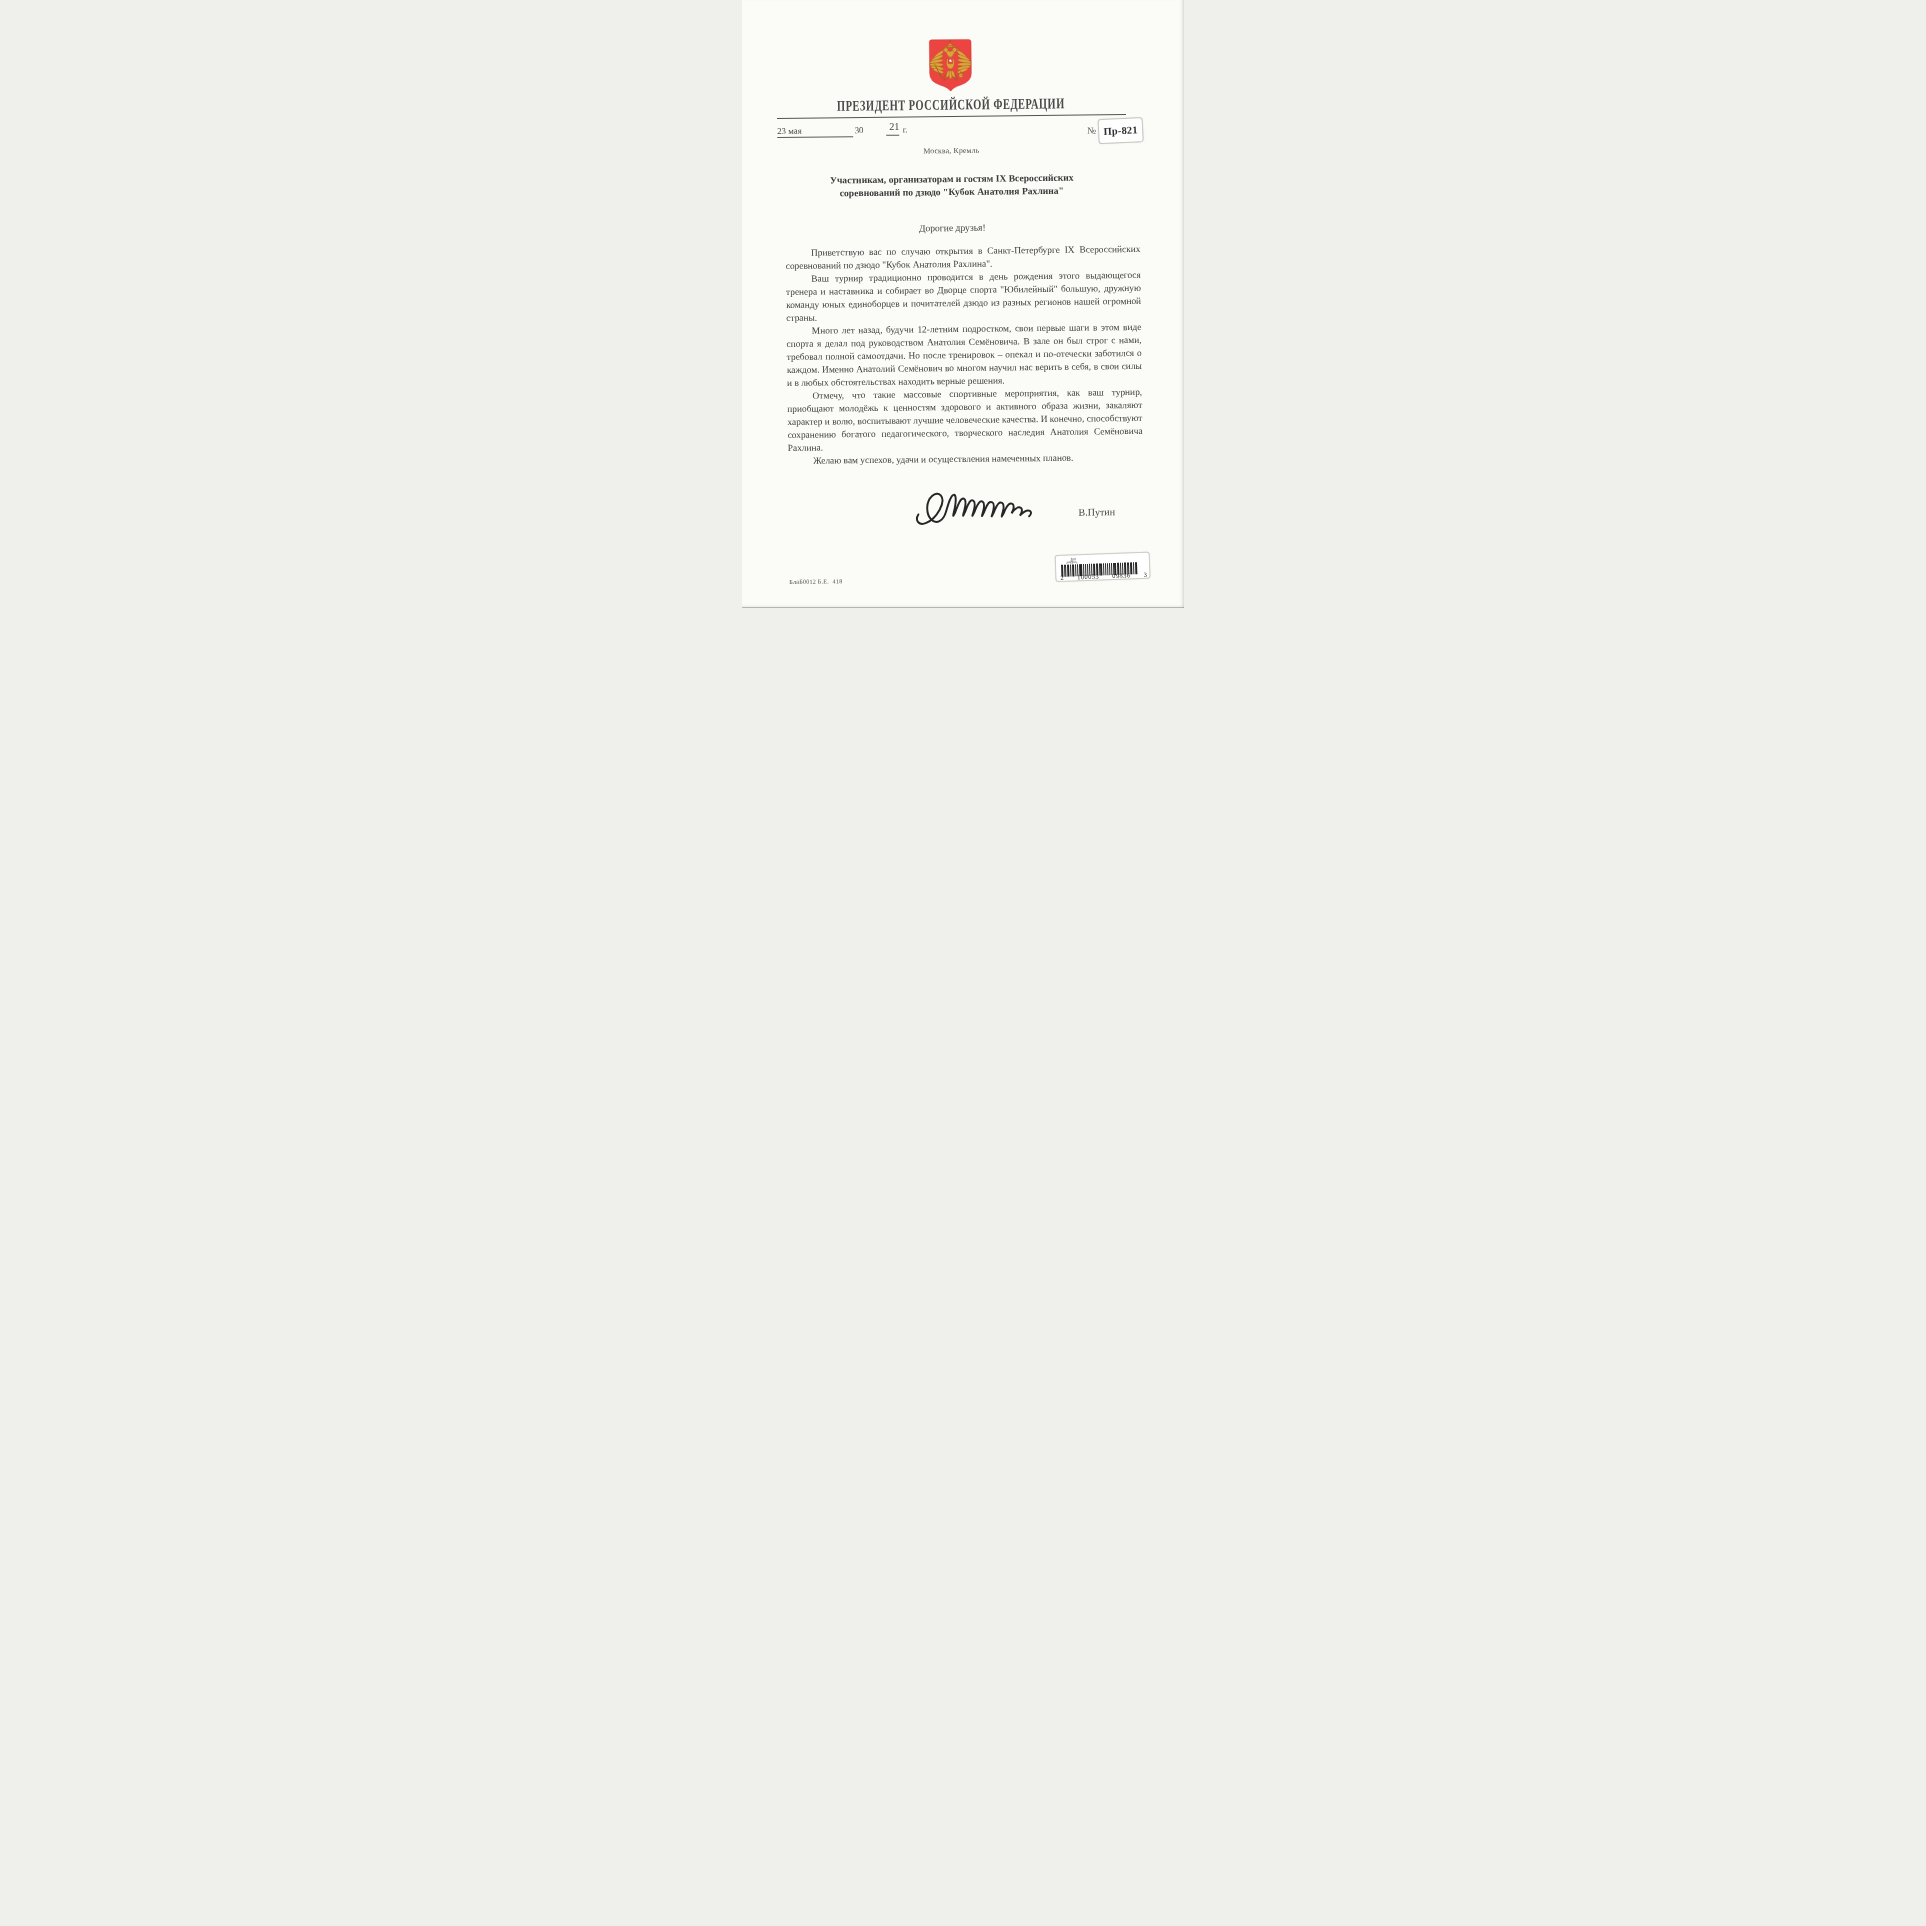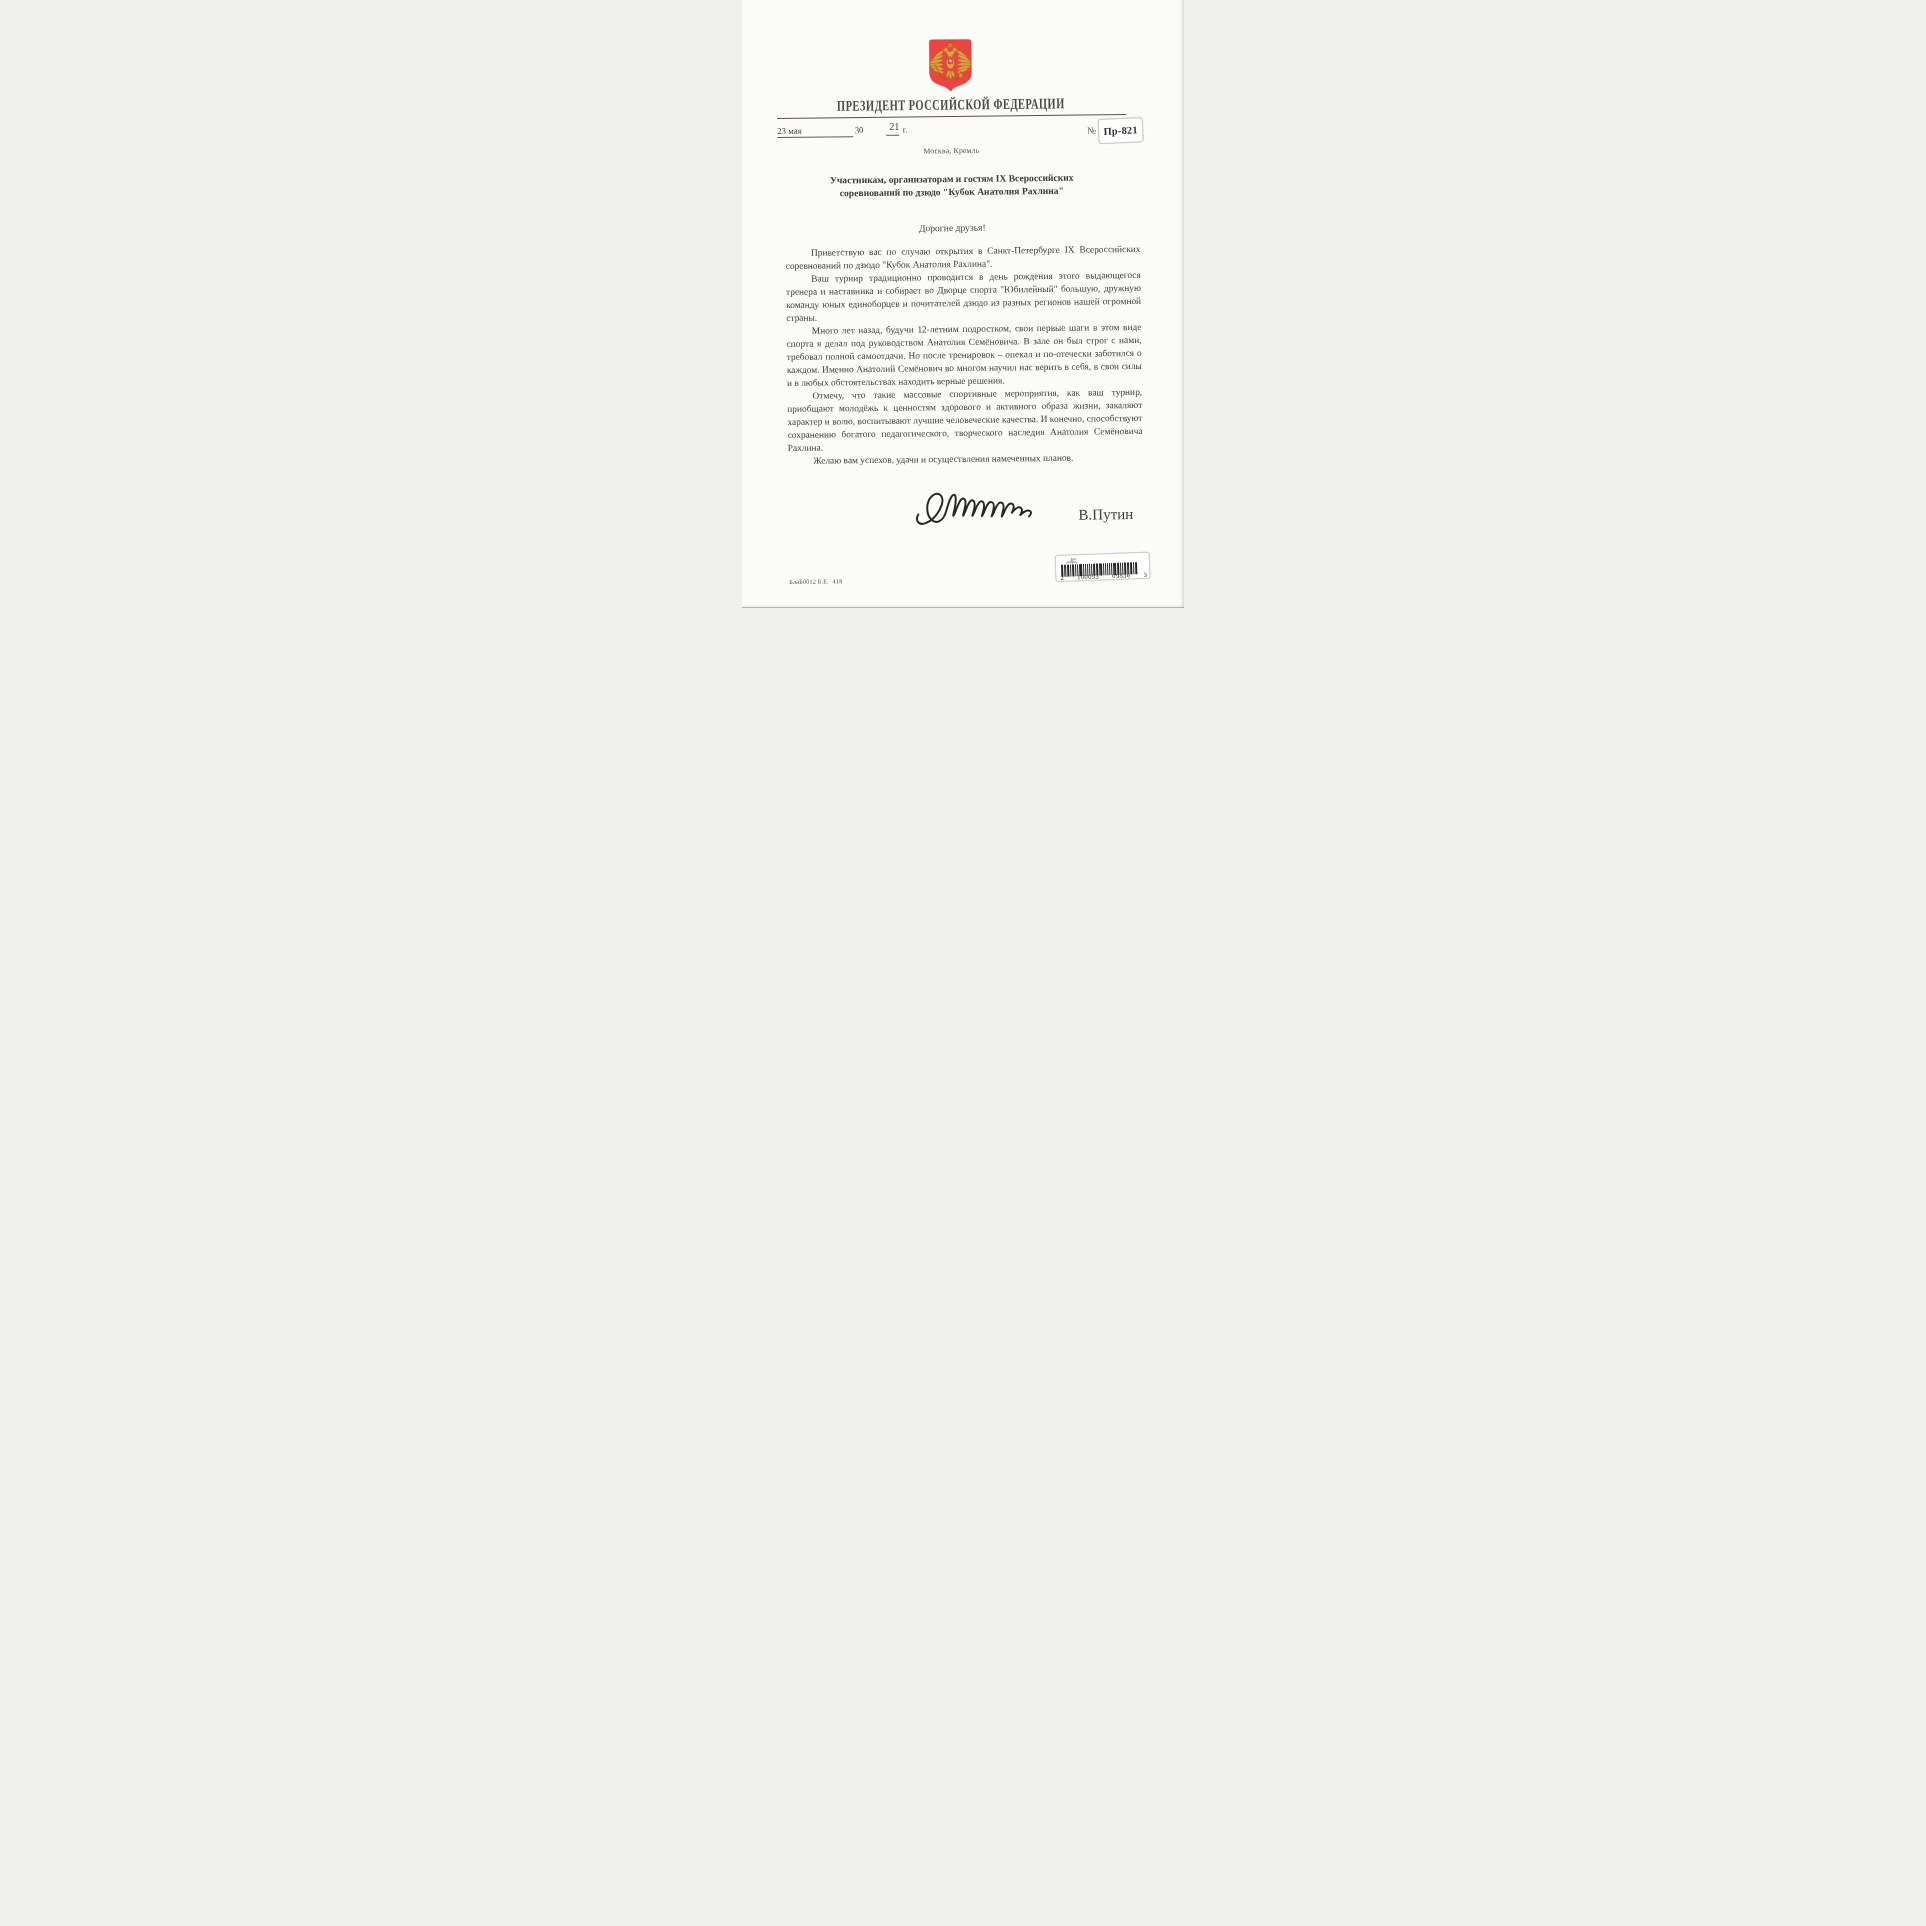--- a/index.html
+++ b/index.html
@@ -60,21 +60,21 @@
   }
   .salutation{top:222px;font-size:9.6px;color:#3f3f3f;}
 
   .letter-body{
     position:absolute;left:44px;top:245px;width:355px;
     font-size:9.4px;line-height:13px;text-align:justify;color:var(--ink);
   }
   .letter-body p{margin:0;text-indent:25.4px;}
 
   .signature{position:absolute;left:156px;top:489px;width:148px;height:39px;}
-  .signer-name{position:absolute;left:334px;top:508px;font-size:15px;color:#3f3f3f;}
+  .signer-name{position:absolute;left:334px;top:508px;font-size:10px;color:#3f3f3f;}
 
   .barcode-label{
     position:absolute;left:310px;top:555px;width:95px;height:27px;
     background:#fff;border:0.4px solid #cfccc5;border-radius:3.1px;
     transform:rotate(-1.4deg);
     box-shadow:0 0 1.2px rgba(120,115,105,.2);
     padding:1.2px 4.6px 0.8px 4.6px;
   }
   .kremlin-icon{position:absolute;left:10px;top:1.5px;width:11.6px;height:7px;}
   .bars{position:absolute;left:5px;top:8.9px;width:85px;height:12.3px;display:flex;align-items:stretch;}

